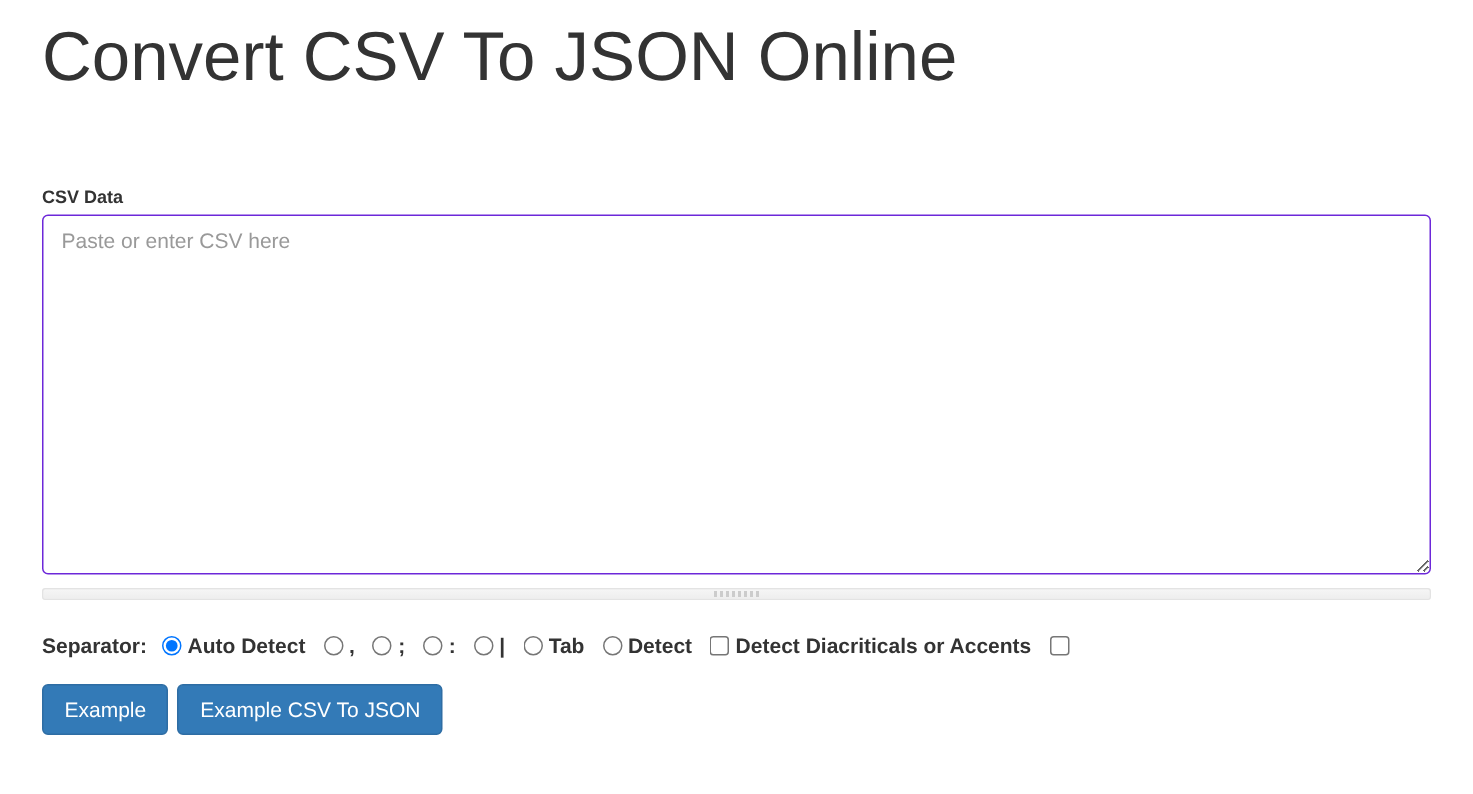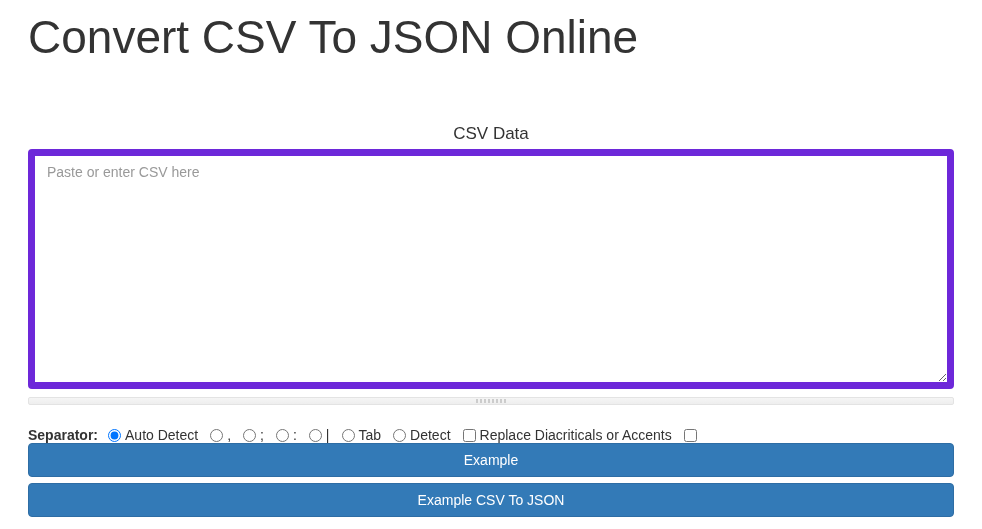--- a/index.html
+++ b/index.html
@@ -13,32 +13,31 @@
     .container {
       padding: 0 28px;
     }
     h1 {
       font-size: 46px;
       font-weight: 400;
       margin: 10px 0 60px 0;
       color: #333;
     }
     .field-label {
-      font-weight: normal;
-      font-size: 17px;
+      font-weight: bold;
+      font-size: 12px;
       margin-bottom: 5px;
       display: block;
-      text-align: center;
     }
     textarea.csv-input {
       width: 100%;
       height: 240px;
       padding: 8px 12px;
       font-size: 14px;
-      border: 7px solid #6d28d9;
+      border: 1px solid #6d28d9;
       border-radius: 4px;
       resize: both;
       font-family: inherit;
       color: #555;
     }
     textarea.csv-input::placeholder { color: #999; }
     .resize-bar {
       margin-top: 4px;
       height: 8px;
       background: linear-gradient(#f5f5f5, #eee);
@@ -61,34 +60,34 @@
       font-size: 14px;
       font-weight: bold;
       color: #333;
       display: flex;
       align-items: center;
       flex-wrap: wrap;
       gap: 2px;
     }
     .options-row .sep-label { margin-right: 4px; }
     .options-row label {
-      font-weight: normal;
+      font-weight: bold;
       display: inline-flex;
       align-items: center;
       margin-right: 6px;
     }
     .options-row input[type="radio"],
     .options-row input[type="checkbox"] {
       margin: 0 2px 0 4px;
     }
     .button-row {
+      margin-top: 18px;
       display: flex;
       gap: 6px;
       flex-wrap: wrap;
-      flex-direction: column;
     }
     .btn {
       background: #337ab7;
       color: #fff;
       border: 1px solid #2e6da4;
       border-radius: 4px;
       padding: 8px 14px;
       font-size: 14px;
       cursor: pointer;
       font-family: inherit;
@@ -122,21 +121,21 @@
     <input type="radio" name="sep" style="">
     <label>|</label>
 
     <input type="radio" name="sep" style="">
     <label>Tab</label>
 
     <input type="radio" name="sep" style="">
     <label>Detect</label>
 
     <input type="checkbox" style="">
-    <label>Replace Diacriticals or Accents</label>
+    <label>Detect Diacriticals or Accents</label>
 
     <input type="checkbox" style="">
   </div>
 
   <div class="button-row">
     <button class="btn">Example</button>
     <button class="btn">Example CSV To JSON</button>
   </div>
 </div>
 

